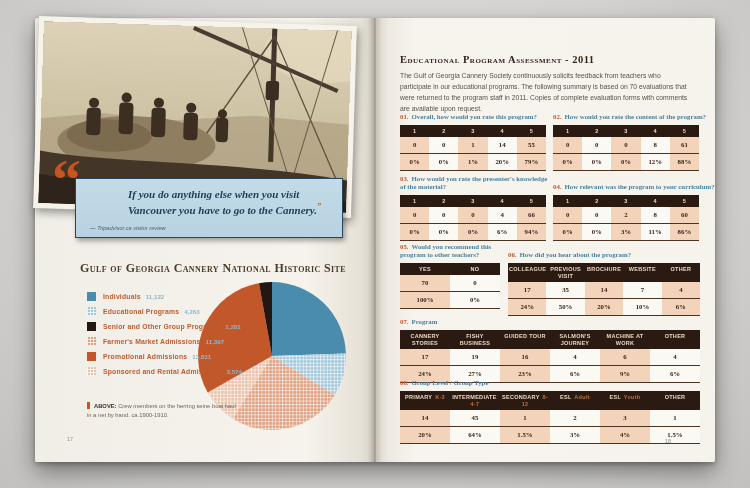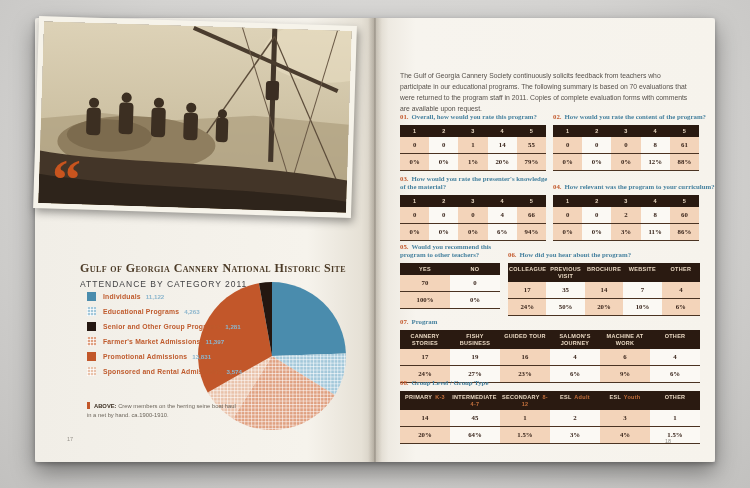--- a/index.html
+++ b/index.html
@@ -139,24 +139,27 @@
               <rect x="173" y="90" width="12" height="24" rx="4"></rect>
           </g>
           <path d="M0,128 C70,139 200,132 304,148 L304,180 L0,180 Z" fill="#433528"></path>
           <path d="M0,151 C90,163 210,157 304,169 L304,180 L0,180 Z" fill="#2e241b"></path>
         </svg>
       </div>
     </div>
 
     <div class="quote-mark">“</div>
 
+    <div class="quote-box">
+      <div class="quote-text"><span>If you do anything else when you visit Vancouver you have to go to the Cannery.</span><span class="quote-close">”</span></div>
+      <div class="quote-attrib">— Tripadvisor.ca visitor review</div>
+    </div>
 
     <div class="lp-heading">
       <div class="lp-kicker">Gulf of Georgia Cannery National Historic Site</div>
-      <div class="lp-title">ATTENDANCE BY CATEGORY 2011</div>
     </div>
 
     <div class="legend">
         <div class="legend-item">
           <span class="swatch" style="background-color: rgb(74, 140, 173);"></span>
           <span class="legend-label">Individuals</span>
           <span class="legend-value">11,122</span>
         </div>
         <div class="legend-item">
           <span class="swatch" style="background-color: rgb(163, 200, 218); background-image: repeating-linear-gradient(0deg, rgba(255, 255, 255, 0.75) 0px, rgba(255, 255, 255, 0.75) 1px, transparent 1px, transparent 3px), repeating-linear-gradient(90deg, rgba(255, 255, 255, 0.75) 0px, rgba(255, 255, 255, 0.75) 1px, transparent 1px, transparent 3px);"></span>
@@ -212,20 +215,21 @@
 
     <div class="caption">
       <span class="caption-bullet"></span><span class="caption-label">ABOVE:</span>
       <span>Crew members on the herring seine boat haul in a net by hand. ca.1900-1910.</span>
     </div>
 
     <div class="pagenum pn-left">17</div>
   </div>
 
   <div class="page page-right">
+    <div class="rp-title">Educational Program Assessment - 2011</div>
     <div class="rp-intro">The Gulf of Georgia Cannery Society continuously solicits feedback from teachers who participate in our educational programs. The following summary is based on 70 evaluations that were returned to the program staff in 2011. Copies of complete evaluation forms with comments are available upon request.</div>
 
     <div class="q-block q-0">
         <div class="q-label"><span class="q-num">01.</span><span class="q-text">Overall, how would you rate this program?</span></div>
         <div class="stable">
           <div class="srow shead">
             <div class="scell">1</div>
             <div class="scell">2</div>
             <div class="scell">3</div>
             <div class="scell">4</div>

